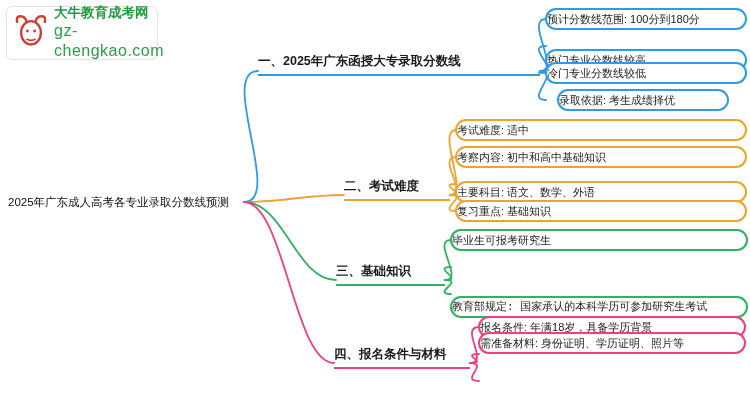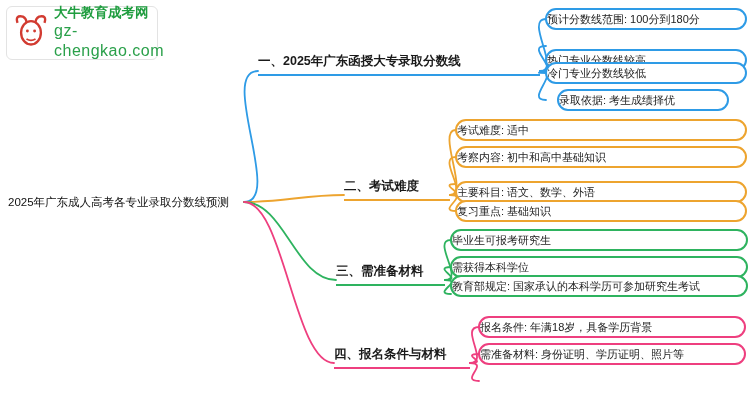--- a/index.html
+++ b/index.html
@@ -69,33 +69,32 @@
     <span class="logo-text">
       <span class="site-name">大牛教育成考网</span>
       <span class="site-url">gz-chengkao.com</span>
     </span>
   </div>
 
   <div class="central">2025年广东成人高考各专业录取分数线预测</div>
 
   <div class="branch-label" style="left: 258px; top: 53px; width: 282px; border-color: rgb(46, 155, 230);">一、2025年广东函授大专录取分数线</div>
   <div class="branch-label" style="left: 344px; top: 178px; width: 106px; border-color: rgb(237, 164, 47);">二、考试难度</div>
-  <div class="branch-label" style="left: 336px; top: 263px; width: 109px; border-color: rgb(46, 179, 95);">三、需准备材料</div>
+  <div class="branch-label" style="left: 336px; top: 263px; width: 109px; border-color: rgb(46, 179, 95);">三、基础知识</div>
   <div class="branch-label" style="left: 334px; top: 346px; width: 136px; border-color: rgb(238, 63, 127);">四、报名条件与材料</div>
 
   <div class="leaf" style="left: 545px; top: 8px; width: 202px; border-color: rgb(46, 155, 230);">预计分数线范围: 100分到180分</div>
   <div class="leaf" style="left: 545px; top: 49px; width: 202px; border-color: rgb(46, 155, 230);">热门专业分数线较高</div>
   <div class="leaf" style="left: 545px; top: 62px; width: 202px; border-color: rgb(46, 155, 230);">冷门专业分数线较低</div>
   <div class="leaf" style="left: 557px; top: 89px; width: 172px; border-color: rgb(46, 155, 230);">录取依据: 考生成绩择优</div>
 
   <div class="leaf" style="left: 455px; top: 119px; width: 292px; border-color: rgb(237, 164, 47);">考试难度: 适中</div>
   <div class="leaf" style="left: 455px; top: 146px; width: 292px; border-color: rgb(237, 164, 47);">考察内容: 初中和高中基础知识</div>
   <div class="leaf" style="left: 455px; top: 173px; width: 292px; border-color: rgb(237, 164, 47); margin-top: 8px;">主要科目: 语文、数学、外语</div>
   <div class="leaf" style="left: 455px; top: 200px; width: 292px; border-color: rgb(237, 164, 47);">复习重点: 基础知识</div>
 
   <div class="leaf" style="left: 450px; top: 229px; width: 298px; border-color: rgb(46, 179, 95);">毕业生可报考研究生</div>
-  <div class="leaf" style="left: 450px; top: 256px; width: 298px; border-color: rgb(46, 179, 95);">需获得本科学位</div>
-  <div class="leaf" style="left: 450px; top: 275px; width: 298px; border-color: rgb(46, 179, 95);">教育部规定: 国家承认的本科学历可参加研究生考试</div>
+  <div class="leaf" style="left: 450px; top: 296px; width: 298px; border-color: rgb(46, 179, 95); font-family: Liberation Mono, monospace;">教育部规定: 国家承认的本科学历可参加研究生考试</div>
 
   <div class="leaf" style="left: 478px; top: 316px; width: 268px; border-color: rgb(238, 63, 127);">报名条件: 年满18岁，具备学历背景</div>
-  <div class="leaf" style="left: 478px; top: 343px; width: 268px; border-color: rgb(238, 63, 127);">需准备材料: 身份证明、学历证明、照片等</div>
+  <div class="leaf" style="left: 478px; top: 332px; width: 268px; border-color: rgb(238, 63, 127);">需准备材料: 身份证明、学历证明、照片等</div>
 
 </div>
 
 </body></html>

